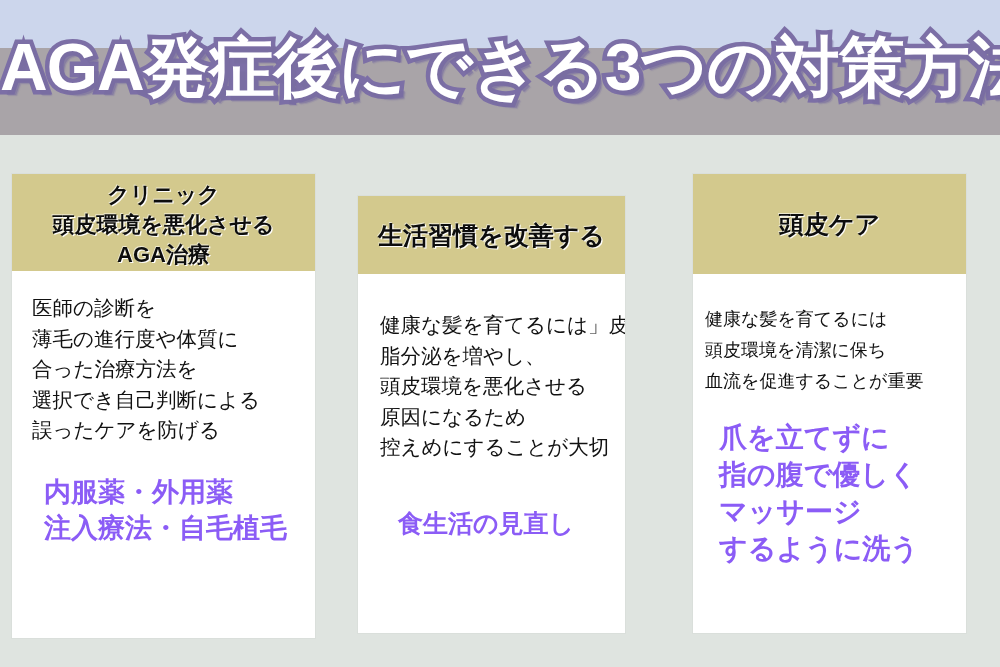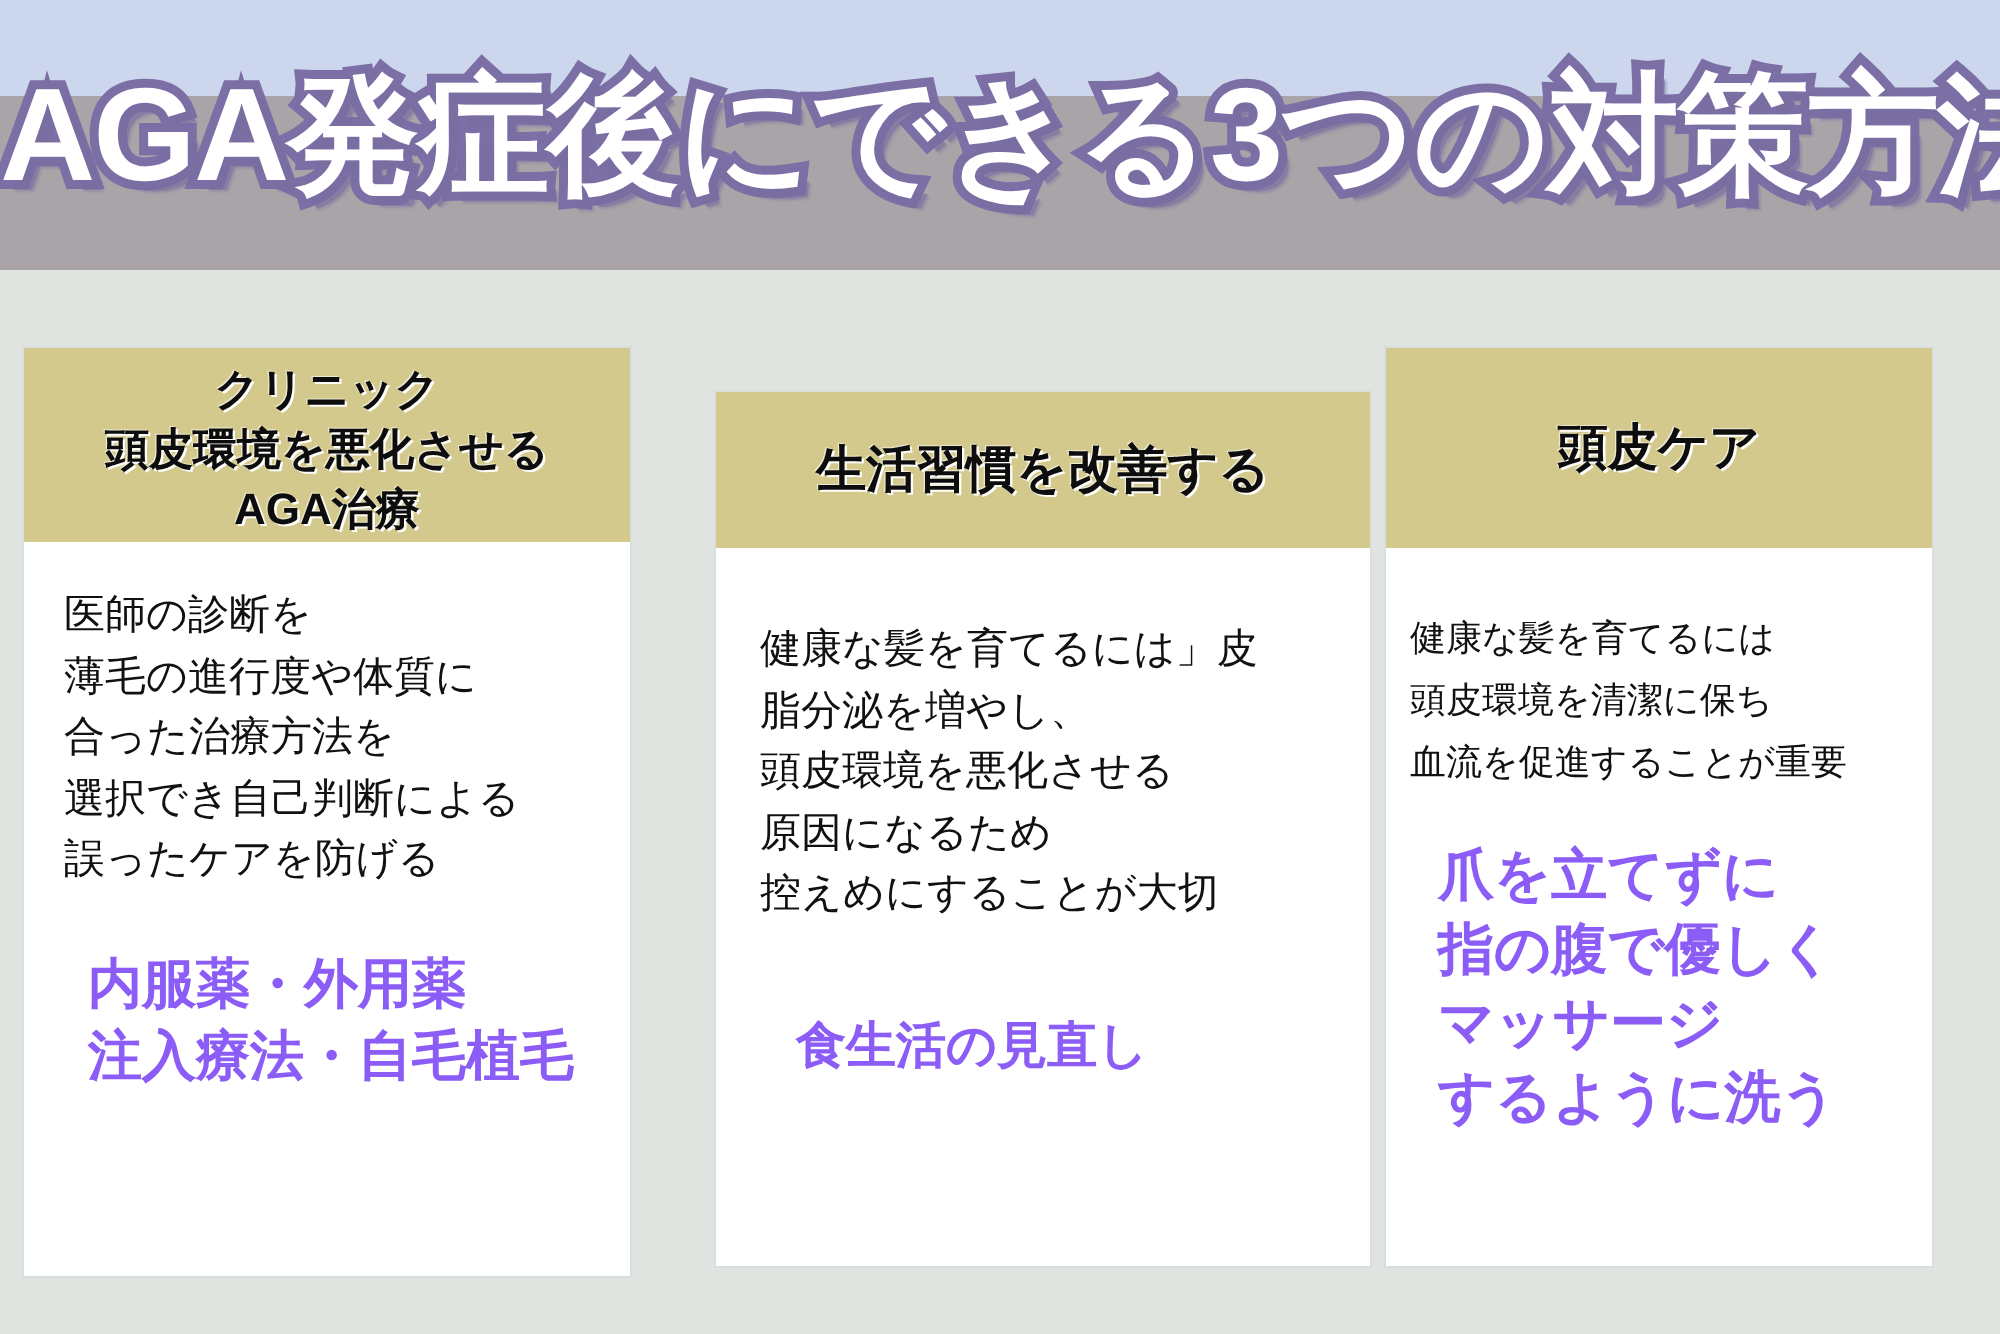--- a/index.html
+++ b/index.html
@@ -109,21 +109,21 @@
   }
   .emph .eline { display: block; }
 
   
   #card-1 { left: 12px;  top: 174px; width: 303px; height: 464px; }
   #card-1 .card-header { height: 97px; padding: 4px 6px 0; }
   #card-1 .card-body   { padding-left: 20px; }
   #card-1 .emph-wrap   { margin-top: 28px; padding-left: 12px; }
 
   
-  #card-2 { left: 358px; top: 196px; width: 327px; height: 437px; }
+  #card-2 { left: 358px; top: 196px; width: 267px; height: 437px; }
   #card-2 .card-header { height: 78px; font-size: 25px; }
   #card-2 .card-body   { padding-left: 22px; padding-top: 36px; }
   #card-2 .emph-wrap   { margin-top: 42px; padding-left: 18px; }
   #card-2 .emph        { font-size: 25px; }
 
   
   #card-3 { left: 693px; top: 174px; width: 273px; height: 459px; }
   #card-3 .card-header { height: 100px; font-size: 25px; }
   #card-3 .card-body   { padding-left: 12px; padding-top: 30px; }
   #card-3 .para        { font-size: 18px; line-height: 31px; }

